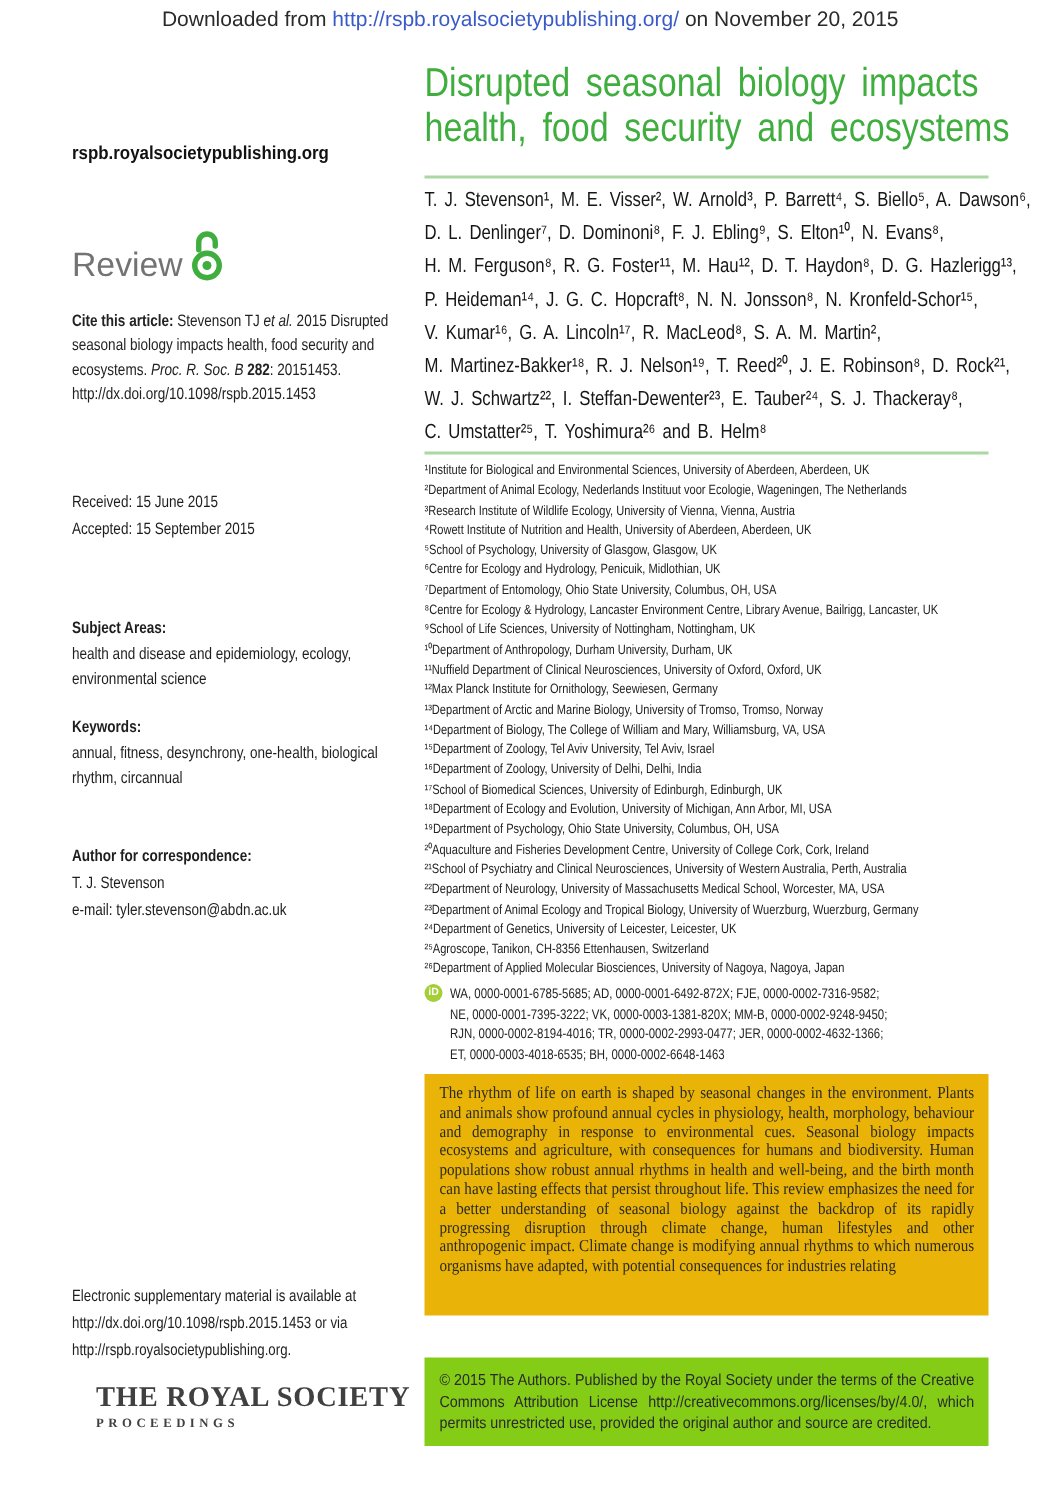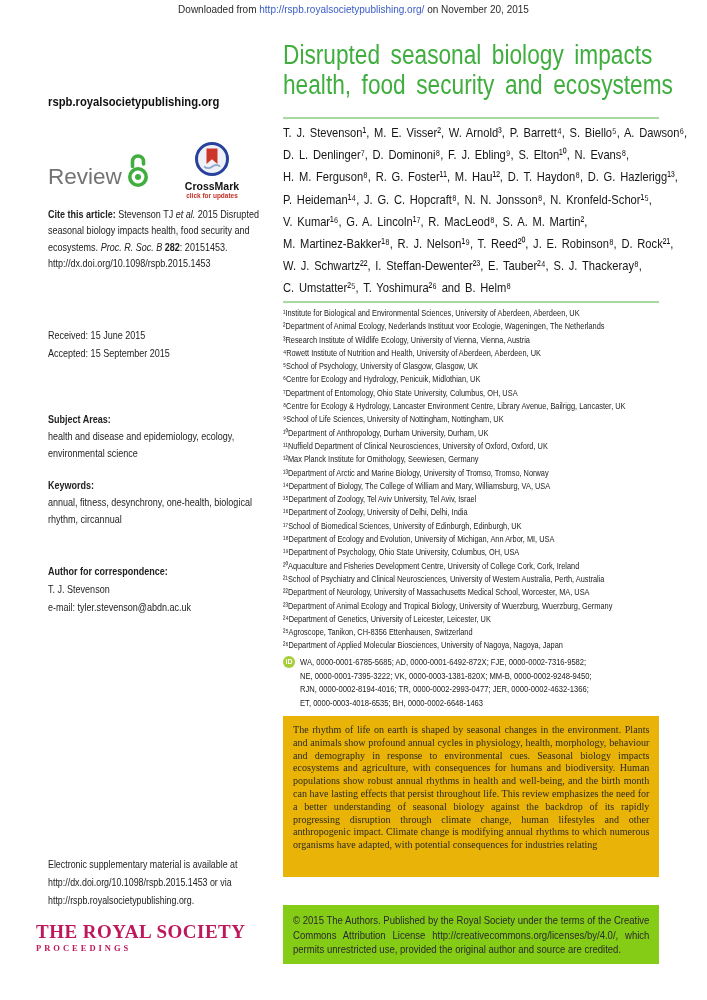--- a/index.html
+++ b/index.html
@@ -4,21 +4,21 @@
 <style>
   html,body{margin:0;padding:0;background:#ffffff;}
   .page{position:relative;width:707px;height:1000px;background:#fff;overflow:hidden;
         font-family:"Liberation Sans",sans-serif;color:#1e1e1e;}
   .abs{position:absolute;}
   .cx{transform:scaleX(0.82);transform-origin:0 0;}
   .cx9{transform:scaleX(0.90);transform-origin:0 0;}
   .cx84{transform:scaleX(0.84);transform-origin:0 0;}
 
   
-  .dl-header{top:4px;left:0;width:707px;text-align:center;font-size:10px;color:#2a2a2a;}
+  .dl-header{top:4px;left:0;width:707px;text-align:center;font-size:14px;color:#2a2a2a;}
   .dl-header a{color:#3a5bc7;text-decoration:none;}
 
   
   .journal{top:44px;left:48px;font-size:20.5px;font-weight:700;letter-spacing:.5px;color:#3fae3e;}
   .site{top:95px;left:48px;width:265px;font-size:12.5px;font-weight:700;color:#111;}
   .review{top:164px;left:48px;font-size:22.5px;color:#737373;}
   .oa{top:150px;left:126px;}
   .crossmark{top:141px;left:183px;width:58px;text-align:center;cursor:pointer;}
   .cm-label{font-size:10.5px;font-weight:700;color:#111;margin-top:-1px;}
   .cm-sub{font-size:6.5px;font-weight:700;color:#c52f26;}
@@ -29,21 +29,21 @@
   .cite a{color:#222;text-decoration:none;display:block;}
 
   .dates{top:326px;left:48px;width:265px;font-size:11px;line-height:18px;}
   .subject{top:411px;left:48px;width:265px;font-size:11px;line-height:17px;}
   .keywords{top:477px;left:48px;width:265px;font-size:11px;line-height:17px;}
   .corr{top:562px;left:48px;width:265px;font-size:11px;line-height:18px;}
   .corr a{color:#222;text-decoration:none;}
   .supp{top:856px;left:48px;width:265px;font-size:10.8px;line-height:17.8px;}
   .supp a{color:#222;text-decoration:none;}
 
-  .rs-logo{top:921px;left:36px;font-family:"Liberation Serif",serif;color:#be185d;}
+  .rs-logo{top:921px;left:64px;font-family:"Liberation Serif",serif;color:#404040;}
   .rs-name{font-size:19px;font-weight:700;letter-spacing:.5px;}
   .rs-div{font-size:8.5px;font-weight:700;letter-spacing:3px;margin-top:0px;}
 
   
   .title{top:40px;left:283px;width:470px;font-size:27px;line-height:30px;font-weight:400;
          color:#3fae3e;word-spacing:5px;}
   .rule{left:283px;width:376px;height:1.5px;background:#aad8a2;}
   .authors{top:122px;left:283px;width:515px;font-size:13.6px;line-height:22.2px;color:#161616;word-spacing:2px;}
   .authors > div{white-space:nowrap;}
   .affils{top:307px;left:283px;width:515px;font-size:9px;line-height:13.3px;color:#222;}
@@ -73,31 +73,20 @@
   <div class="abs review">Review</div>
 
   <span class="abs oa">
     <svg width="24" height="42" viewBox="0 0 24 42">
       <path d="M6.5 16.5 v-5 a5.5 5.5 0 0 1 11 0 v2.5" fill="none" stroke="#3fae3e" stroke-width="3.6" stroke-linecap="round"></path>
       <circle cx="12" cy="27" r="8.2" fill="none" stroke="#3fae3e" stroke-width="3.6"></circle>
       <circle cx="12" cy="27" r="3" fill="#3fae3e"></circle>
     </svg>
   </span>
 
-  <div class="abs crossmark">
-    <span>
-      <svg width="36" height="36" viewBox="0 0 36 36">
-        <circle cx="18" cy="18" r="15.5" fill="#eef2f8" stroke="#27419c" stroke-width="3"></circle>
-        <path d="M12.5 7.5 h11 v15.5 l-5.5 -4.8 l-5.5 4.8 z" fill="#cd3528"></path>
-        <path d="M10 25.5 c2.8 2.2 5.6 2.2 8.4 0 c2.6 -2 5.2 -2 7.8 0" stroke="#94a9cf" stroke-width="1.8" fill="none"></path>
-      </svg>
-    </span>
-    <div class="cm-label">CrossMark</div>
-    <div class="cm-sub">click for updates</div>
-  </div>
 
   <div class="abs cite cx">
     <span class="b">Cite this article:</span><span> Stevenson TJ </span><span class="i">et al.</span><span> 2015 Disrupted seasonal biology impacts health, food security and ecosystems. </span><span class="i">Proc. R. Soc. B </span><span class="b">282</span><span>: 20151453.</span>
     <a href="#">http://dx.doi.org/10.1098/rspb.2015.1453</a>
   </div>
 
   <div class="abs dates cx">
     <div><span>Received:</span><span> 15 June 2015</span></div>
     <div><span>Accepted:</span><span> 15 September 2015</span></div>
   </div>

